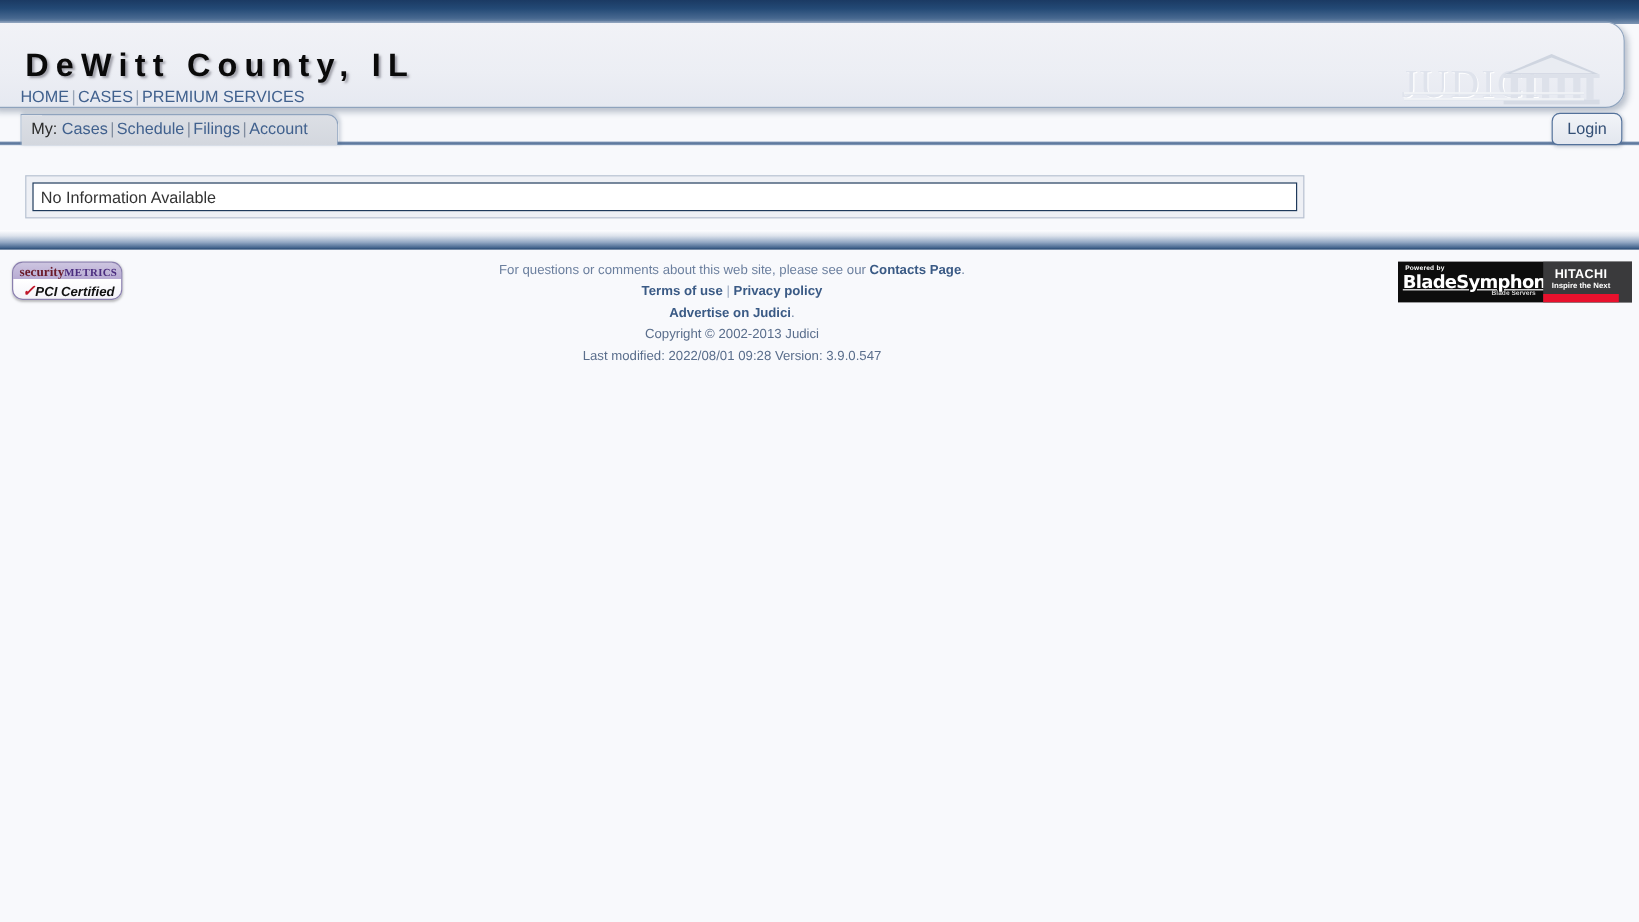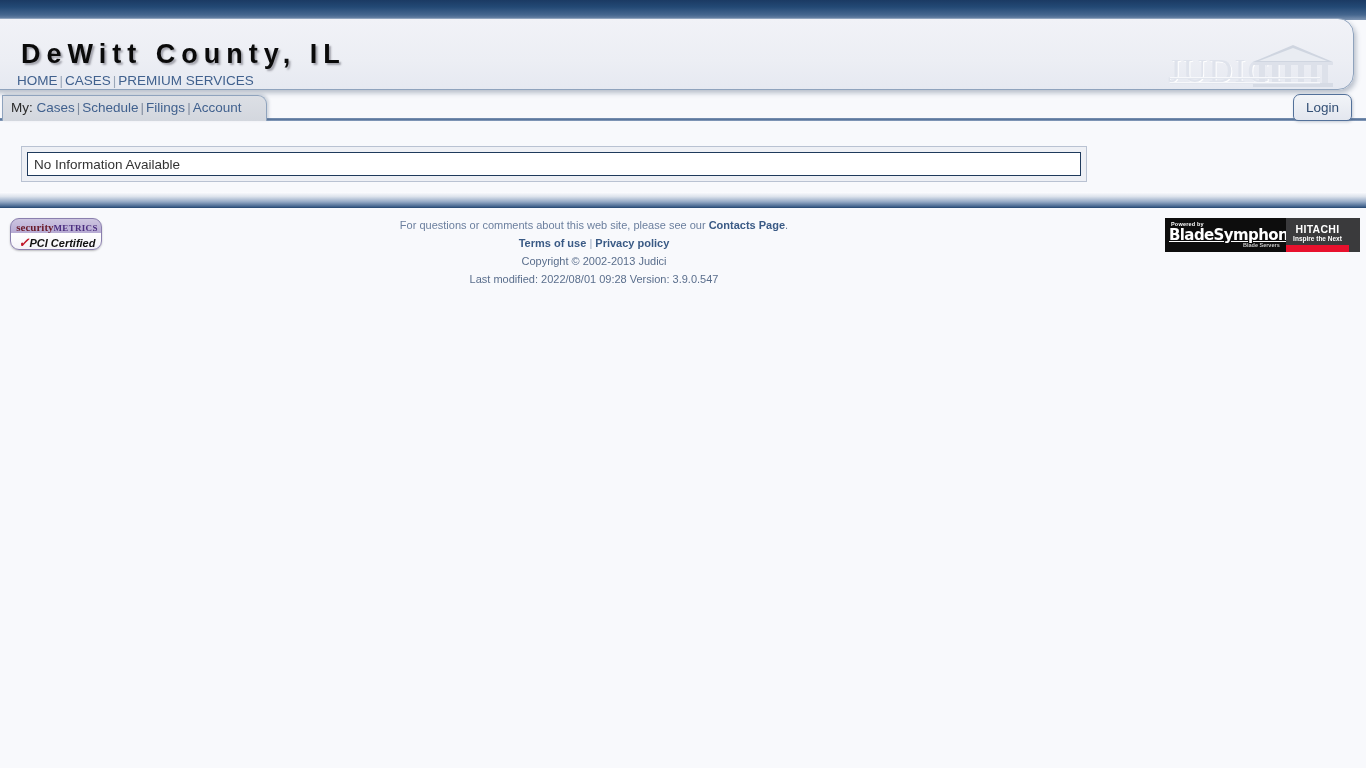--- a/index.html
+++ b/index.html
@@ -59,21 +59,21 @@
     position: absolute; left: 4px; width: 150px; height: 2px;
     background: #e2e6ee; border-top: 1px solid #f7f8fb;
   }
 
   
   .tabbar {
     position: absolute; left: 0; top: 118px; width: 1366px; height: 3px;
     background: linear-gradient(to bottom, #7c93b3 0%, #5d789d 50%, #8ea3c0 100%);
   }
   .mytab {
-    position: absolute; left: 2px; top: 95px; height: 26px; width: 265px;
+    position: absolute; left: 17px; top: 95px; height: 26px; width: 265px;
     background: linear-gradient(to bottom, #dcdfe5 0%, #d3d7de 100%);
     border: 1px solid #8fa3bd; border-bottom: none;
     border-top-right-radius: 9px;
     box-shadow: 2px -1px 3px rgba(70,90,120,0.22);
     font-size: 13.5px; color: #2b2b2b;
     padding: 4px 0 0 8px; white-space: nowrap;
   }
   .mytab a { color: #41618e; text-decoration: none; }
   .mytab .sep { color: #808c9e; padding: 0 2px; }
 
@@ -103,21 +103,21 @@
   }
 
   
   .botstrip {
     position: absolute; left: 0; top: 192px; width: 1366px; height: 16px;
     background: linear-gradient(to bottom, #fdfdff 0%, #dde3ec 28%, #93a8c4 62%, #4b6b93 88%, #23456f 100%);
   }
 
   
   .footer-text {
-    position: absolute; left: 0; top: 216px; width: 1188px;
+    position: absolute; left: 16px; top: 216px; width: 1188px;
     text-align: center; font-size: 11px; color: #566b8c; line-height: 18px;
   }
   .footer-text a { color: #3a5a85; text-decoration: none; font-weight: bold; }
   .footer-text .line1 { color: #6b7f9e; }
   .footer-text .sep { color: #9aa9bf; }
   .footer-text .plain { color: #5a6e8c; }
 
   
   .sm-badge {
     position: absolute; left: 10px; top: 218px; width: 92px; height: 32px;
@@ -220,20 +220,21 @@
 
 <div class="content-outer">
   <div class="content-inner">No Information Available</div>
 </div>
 
 <div class="botstrip"></div>
 
 <div class="footer-text">
   <div><span class="line1">For questions or comments about this web site, please see our </span><a href="#">Contacts Page</a><span class="line1">.</span></div>
   <div><a href="#">Terms of use</a> <span class="sep">|</span> <a href="#">Privacy policy</a></div>
+  <div><a href="#">Advertise on Judici</a><span class="line1">.</span></div>
   <div class="plain">Copyright © 2002-2013 Judici</div>
   <div class="plain">Last modified: 2022/08/01 09:28 Version: 3.9.0.547</div>
 </div>
 
 <div class="sm-badge">
   <div class="sm-top">
     <span class="sm-sec">security</span><span class="sm-met">METRICS</span>
   </div>
   <div class="sm-bot">
     <span class="sm-check">✓</span><span>PCI Certified</span>

